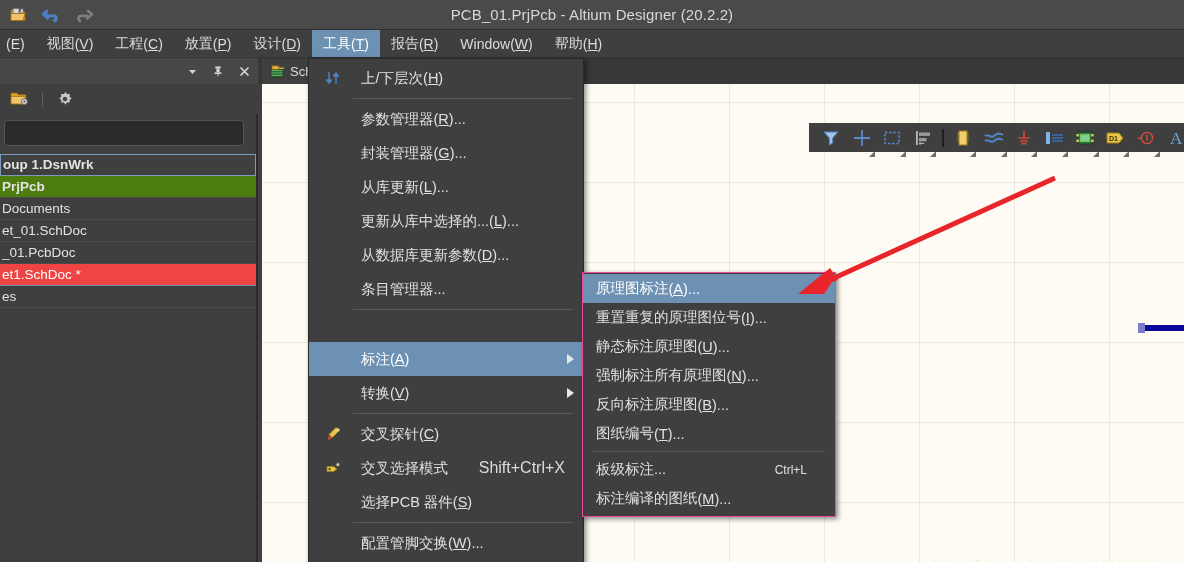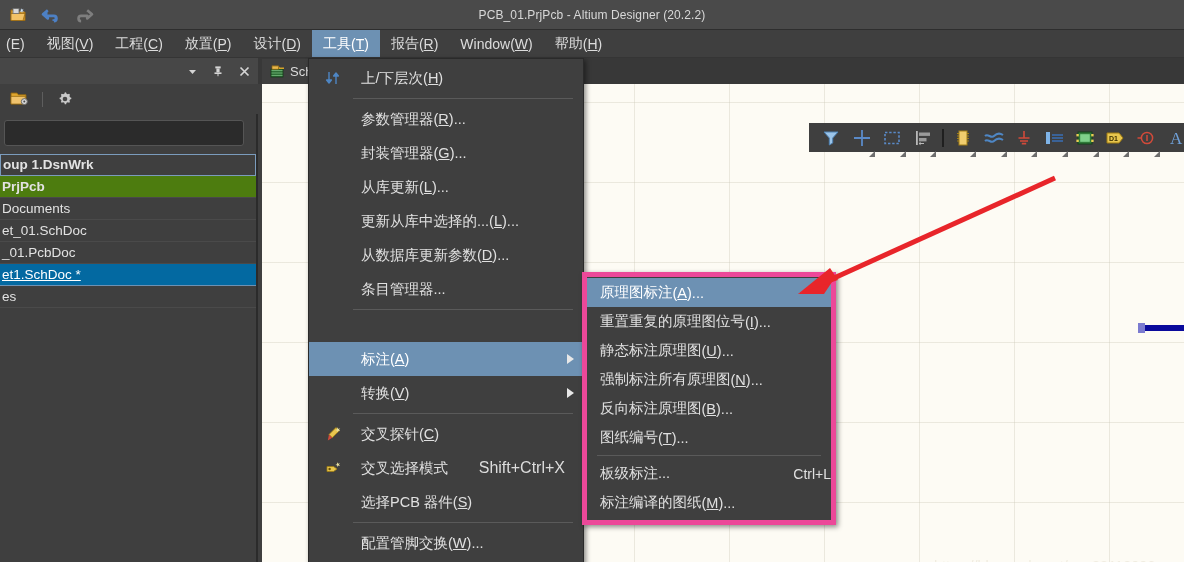--- a/index.html
+++ b/index.html
@@ -21,21 +21,21 @@
     width: 1184px; height: 30px;
     background: #4a4a4a;
     border-bottom: 1px solid #2e2e2e;
   }
   .title-text {
     position: absolute; left: 0; top: 0;
     width: 1184px; height: 30px;
     line-height: 30px;
     text-align: center;
     color: #d8d8d8;
-    font-size: 12px;
+    font-size: 15px;
     letter-spacing: .1px;
     white-space: nowrap;
   }
   .tb-icons {
     position: absolute; left: 6px; top: 0;
     height: 30px; display: flex; align-items: center; gap: 9px;
     z-index: 4;
   }
   .tb-btn {
     width: 24px; height: 24px;
@@ -116,21 +116,21 @@
     padding-left: 2px;
     border-bottom: 1px solid #4a4a4a;
   }
   .tree-row.bold { font-weight: bold; }
   .tree-row.workspace {
     border: 1px solid #7b9cbd;
     background: #3f3f3f;
     height: 22px; line-height: 20px;
   }
   .tree-row.proj { background: #4d7c0f; }
-  .tree-row.sel  { background: #0369a1; color: #ffffff; border-bottom: 1px solid #6d91b3; text-decoration: underline;}
+  .tree-row.sel  { background: #ef4444; color: #ffffff; border-bottom: 1px solid #6d91b3;}
 
   
   .editor {
     position: absolute; left: 258px; top: 58px;
     width: 926px; height: 504px;
     background: #3f3f3f;
   }
   .tabstrip {
     position: absolute; left: 0; top: 0;
     width: 926px; height: 26px;
@@ -241,38 +241,38 @@
   }
   .dd-sep {
     height: 1px; background: #5a5a5a; margin: 3px 10px 3px 44px;
   }
 
   
   .submenu {
     position: absolute; left: 582px; top: 272px;
     width: 254px;
     background: #3f3f3f;
-    border: 5px solid #ec4899;
+    border: 1px solid #ec4899;
     box-shadow: 2px 2px 5px rgba(0,0,0,.45);
     z-index: 45;
     padding: 1px 0 3px 0;
   }
   .sm-item {
     position: relative;
     height: 29px;
     display: flex; align-items: center;
     color: #e0e0e0;
     font-size: 14.5px;
     white-space: nowrap;
     padding-left: 13px;
     cursor: default;
   }
   .sm-item.hl { background: #6d91b3; color: #fff; }
   .sm-item .sm-shortcut {
-    margin-left: auto; padding-right: 0; font-size: 14px;
+    margin-left: auto; padding-right: 28px; font-size: 12px;
   }
   .sm-sep { height: 1px; background: #5a5a5a; margin: 3px 10px; }
 
   
   .arrow-svg {
     position: absolute; left: 780px; top: 172px;
     z-index: 60;
     pointer-events: none;
   }
   u { text-underline-offset: 1px; }

